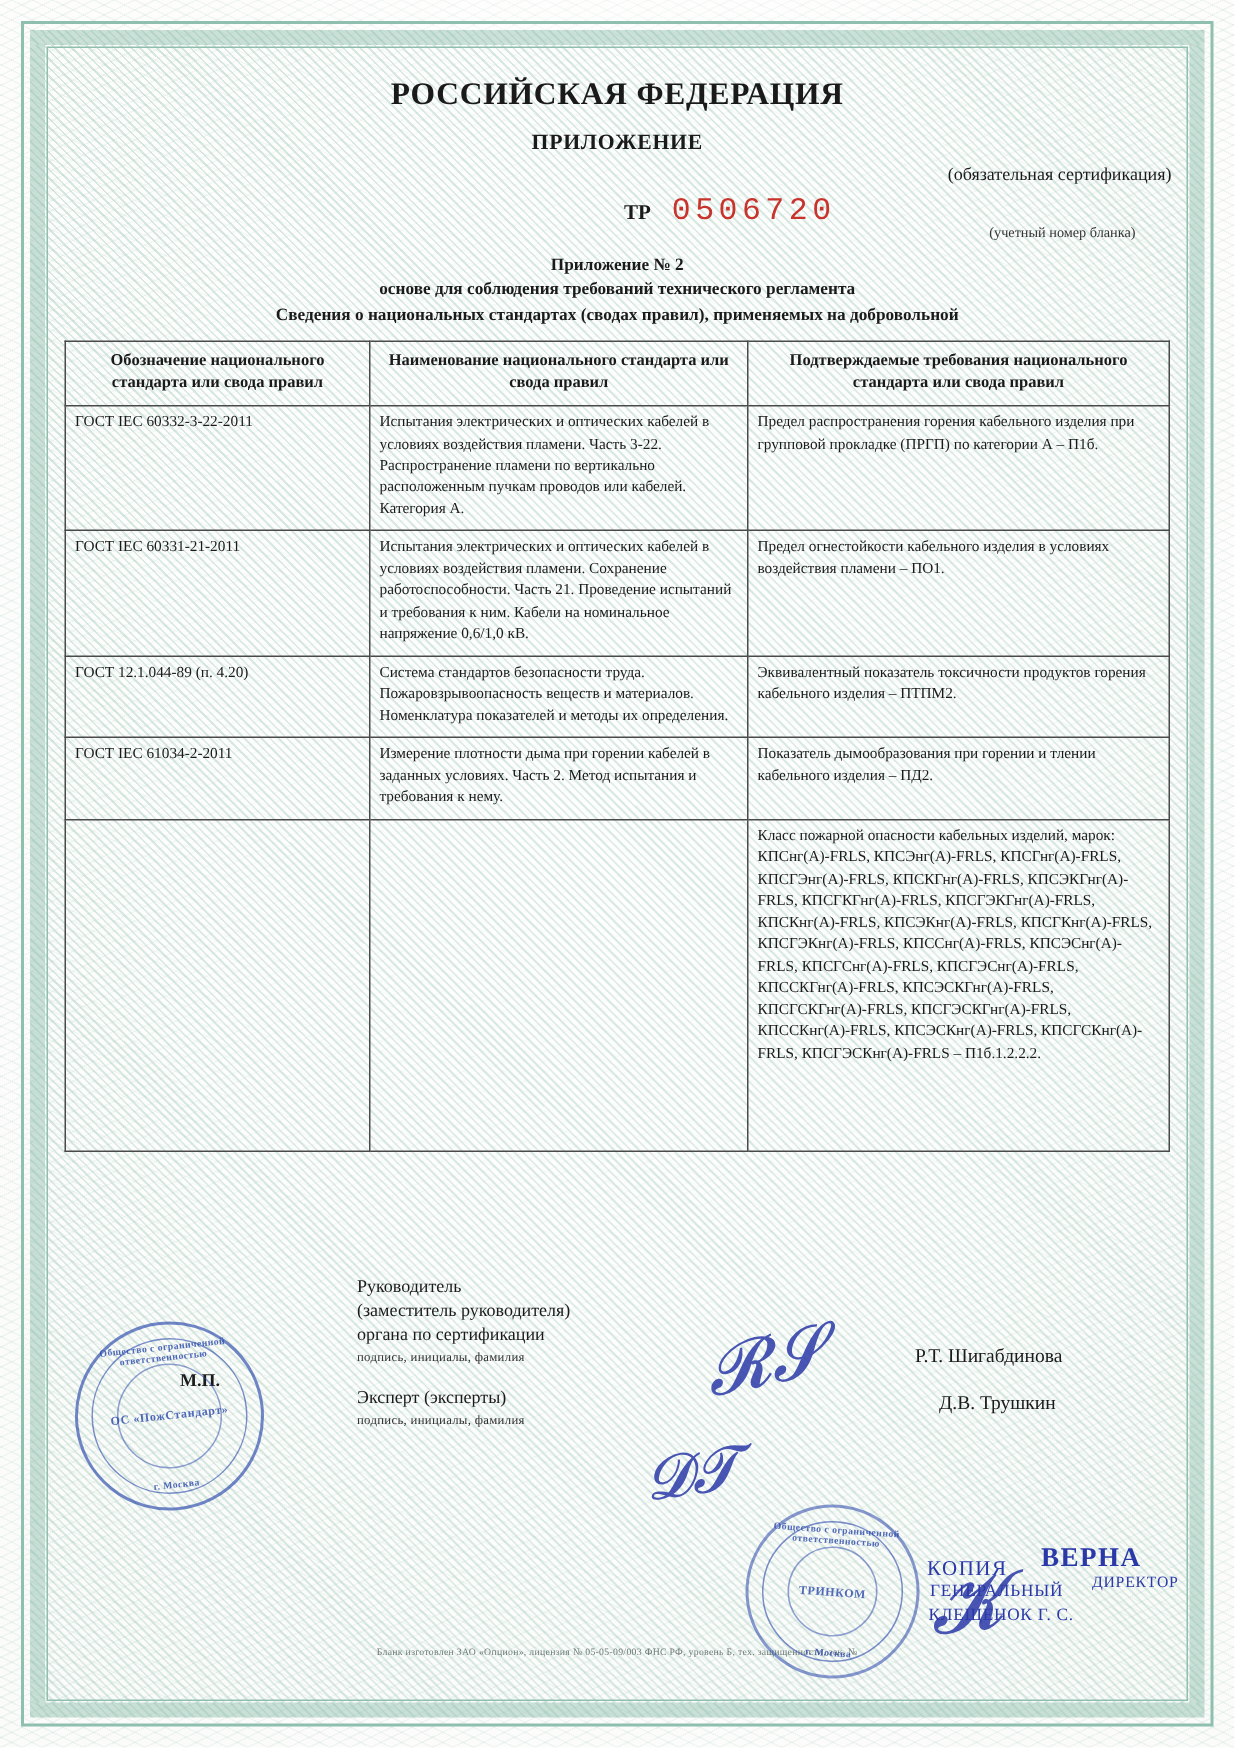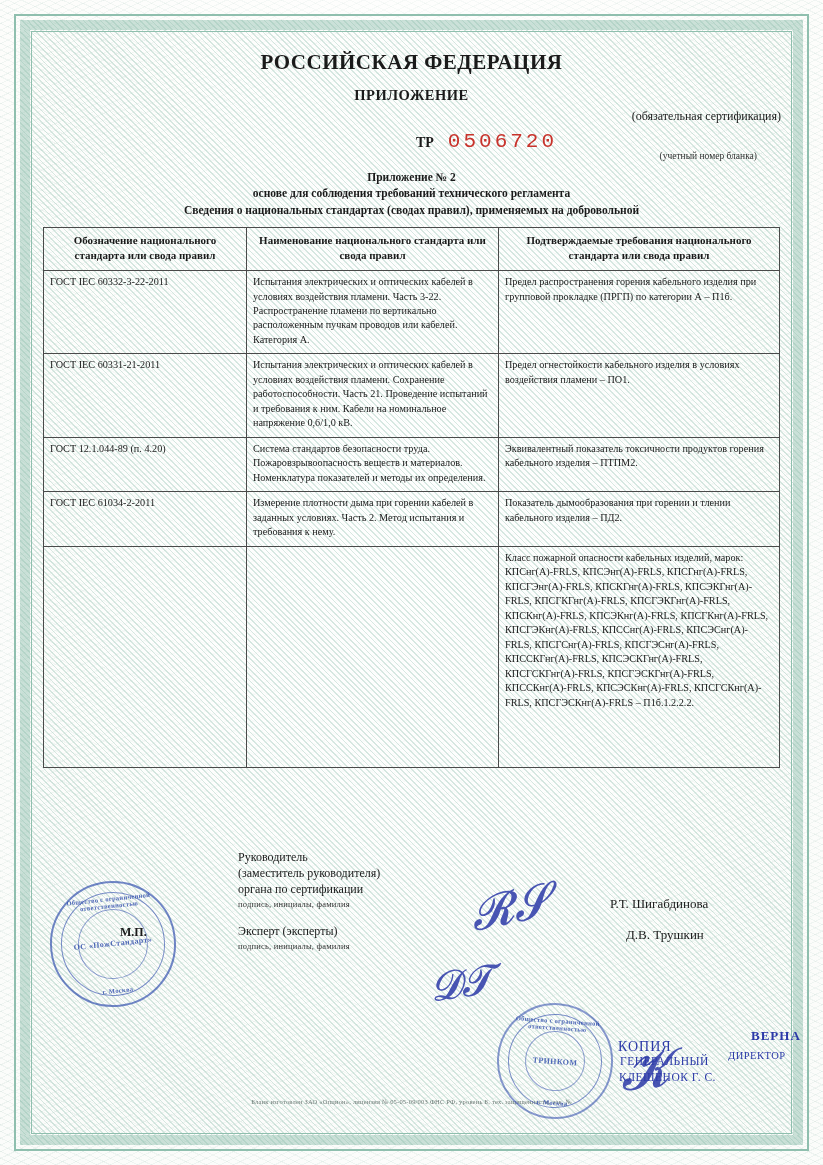--- a/index.html
+++ b/index.html
@@ -217,21 +217,21 @@
   }
   .sig-name-2 {
     position: absolute;
     left: 584px;
     top: 78px;
     font-size: 13px;
   }
   .mp {
     position: absolute;
     left: 78px;
-    top: 76px;
+    top: 64px;
     font-size: 12px;
     font-weight: bold;
   }
 
   
   .stamp {
     position: absolute;
     border-radius: 50%;
     border: 2px solid rgba(40,70,170,0.65);
     color: rgba(40,70,170,0.8);
@@ -292,21 +292,21 @@
   #ink2 { left: 430px; top: 960px; font-size: 40px; transform: rotate(-8deg); }
   #ink3 { left: 620px; top: 1040px; font-size: 52px; transform: rotate(-6deg); }
 
   .kopia {
     position: absolute;
     color: #2b39a8;
     font-family: "Liberation Serif", serif;
     pointer-events: none;
   }
   #kopia1 { left: 618px; top: 1039px; font-size: 14px; letter-spacing: 1px; }
-  #kopia2 { left: 751px; top: 1028px; font-size: 13px; font-weight: bold; letter-spacing: 1px; }
+  #kopia2 { left: 694px; top: 1028px; font-size: 18px; font-weight: bold; letter-spacing: 1px; }
   #kopia3 { left: 620px; top: 1055px; font-size: 11.5px; letter-spacing: 0.5px; }
   #kopia4 { left: 728px; top: 1050px; font-size: 10.5px; letter-spacing: 0.5px; }
   #kopia5 { left: 619px; top: 1071px; font-size: 11.5px; letter-spacing: 0.5px; }
 
   .footnote {
     position: absolute;
     left: 0; right: 0;
     bottom: 18px;
     text-align: center;
     font-size: 6.5px;

